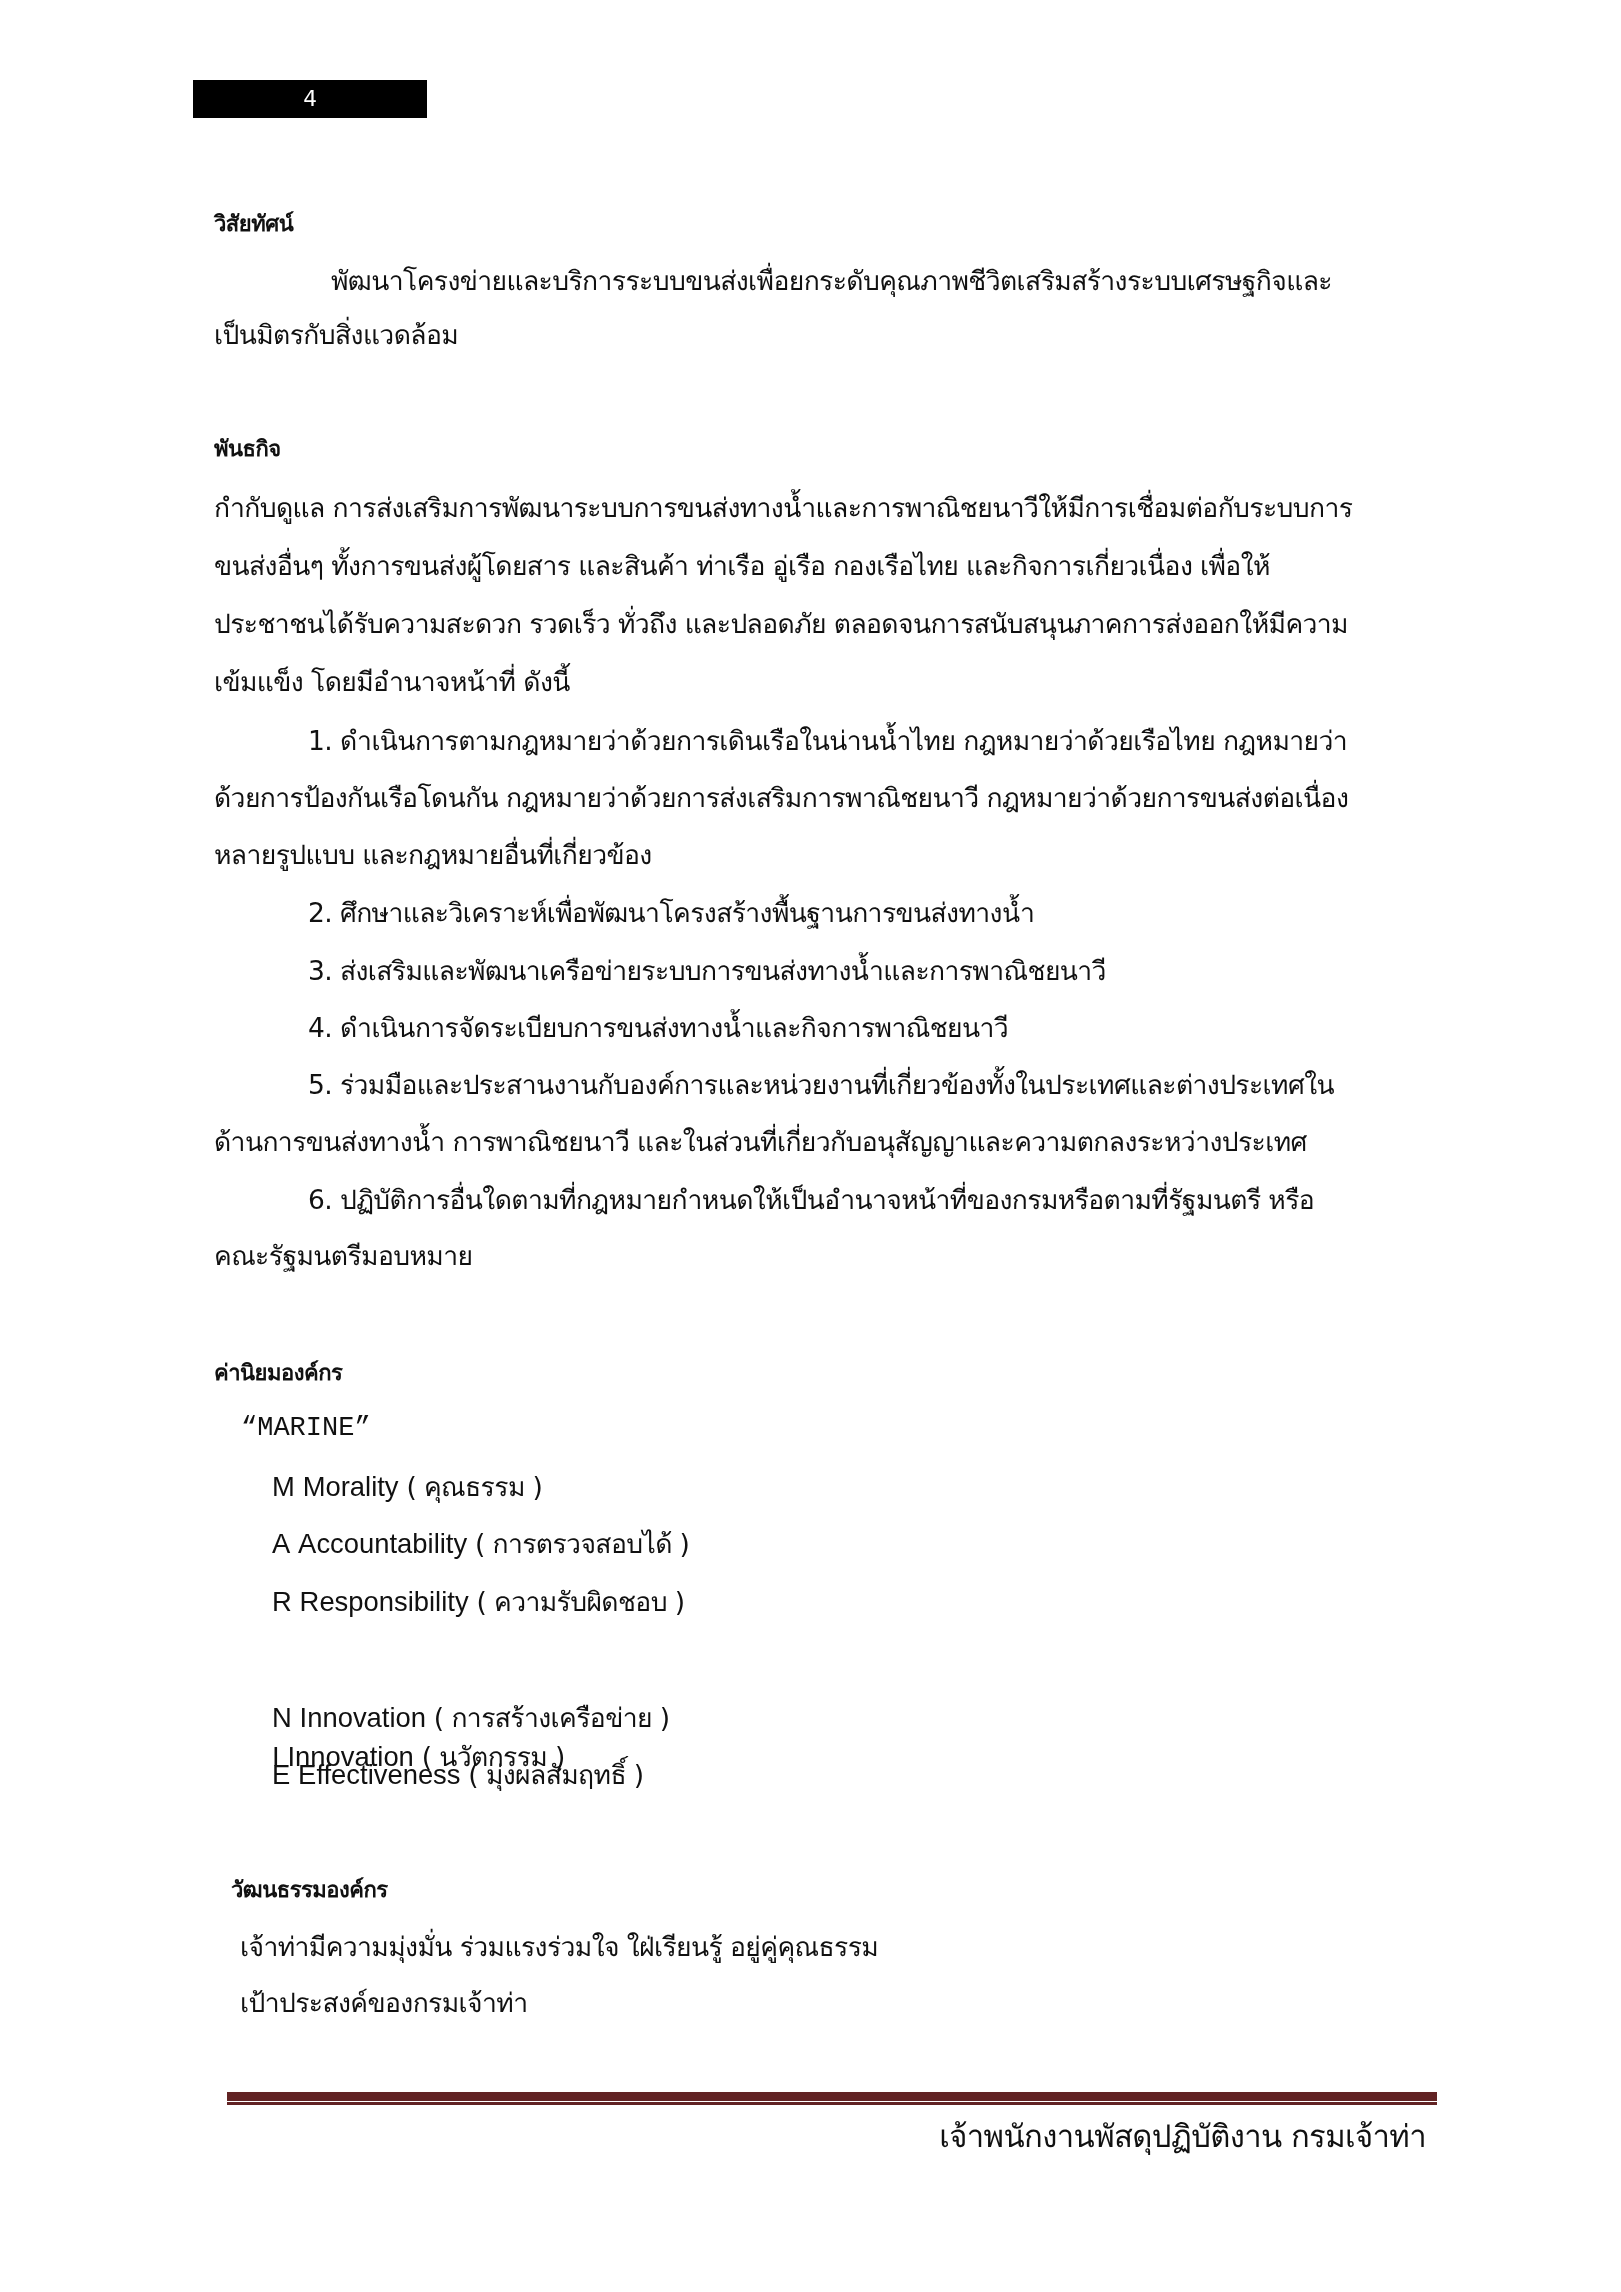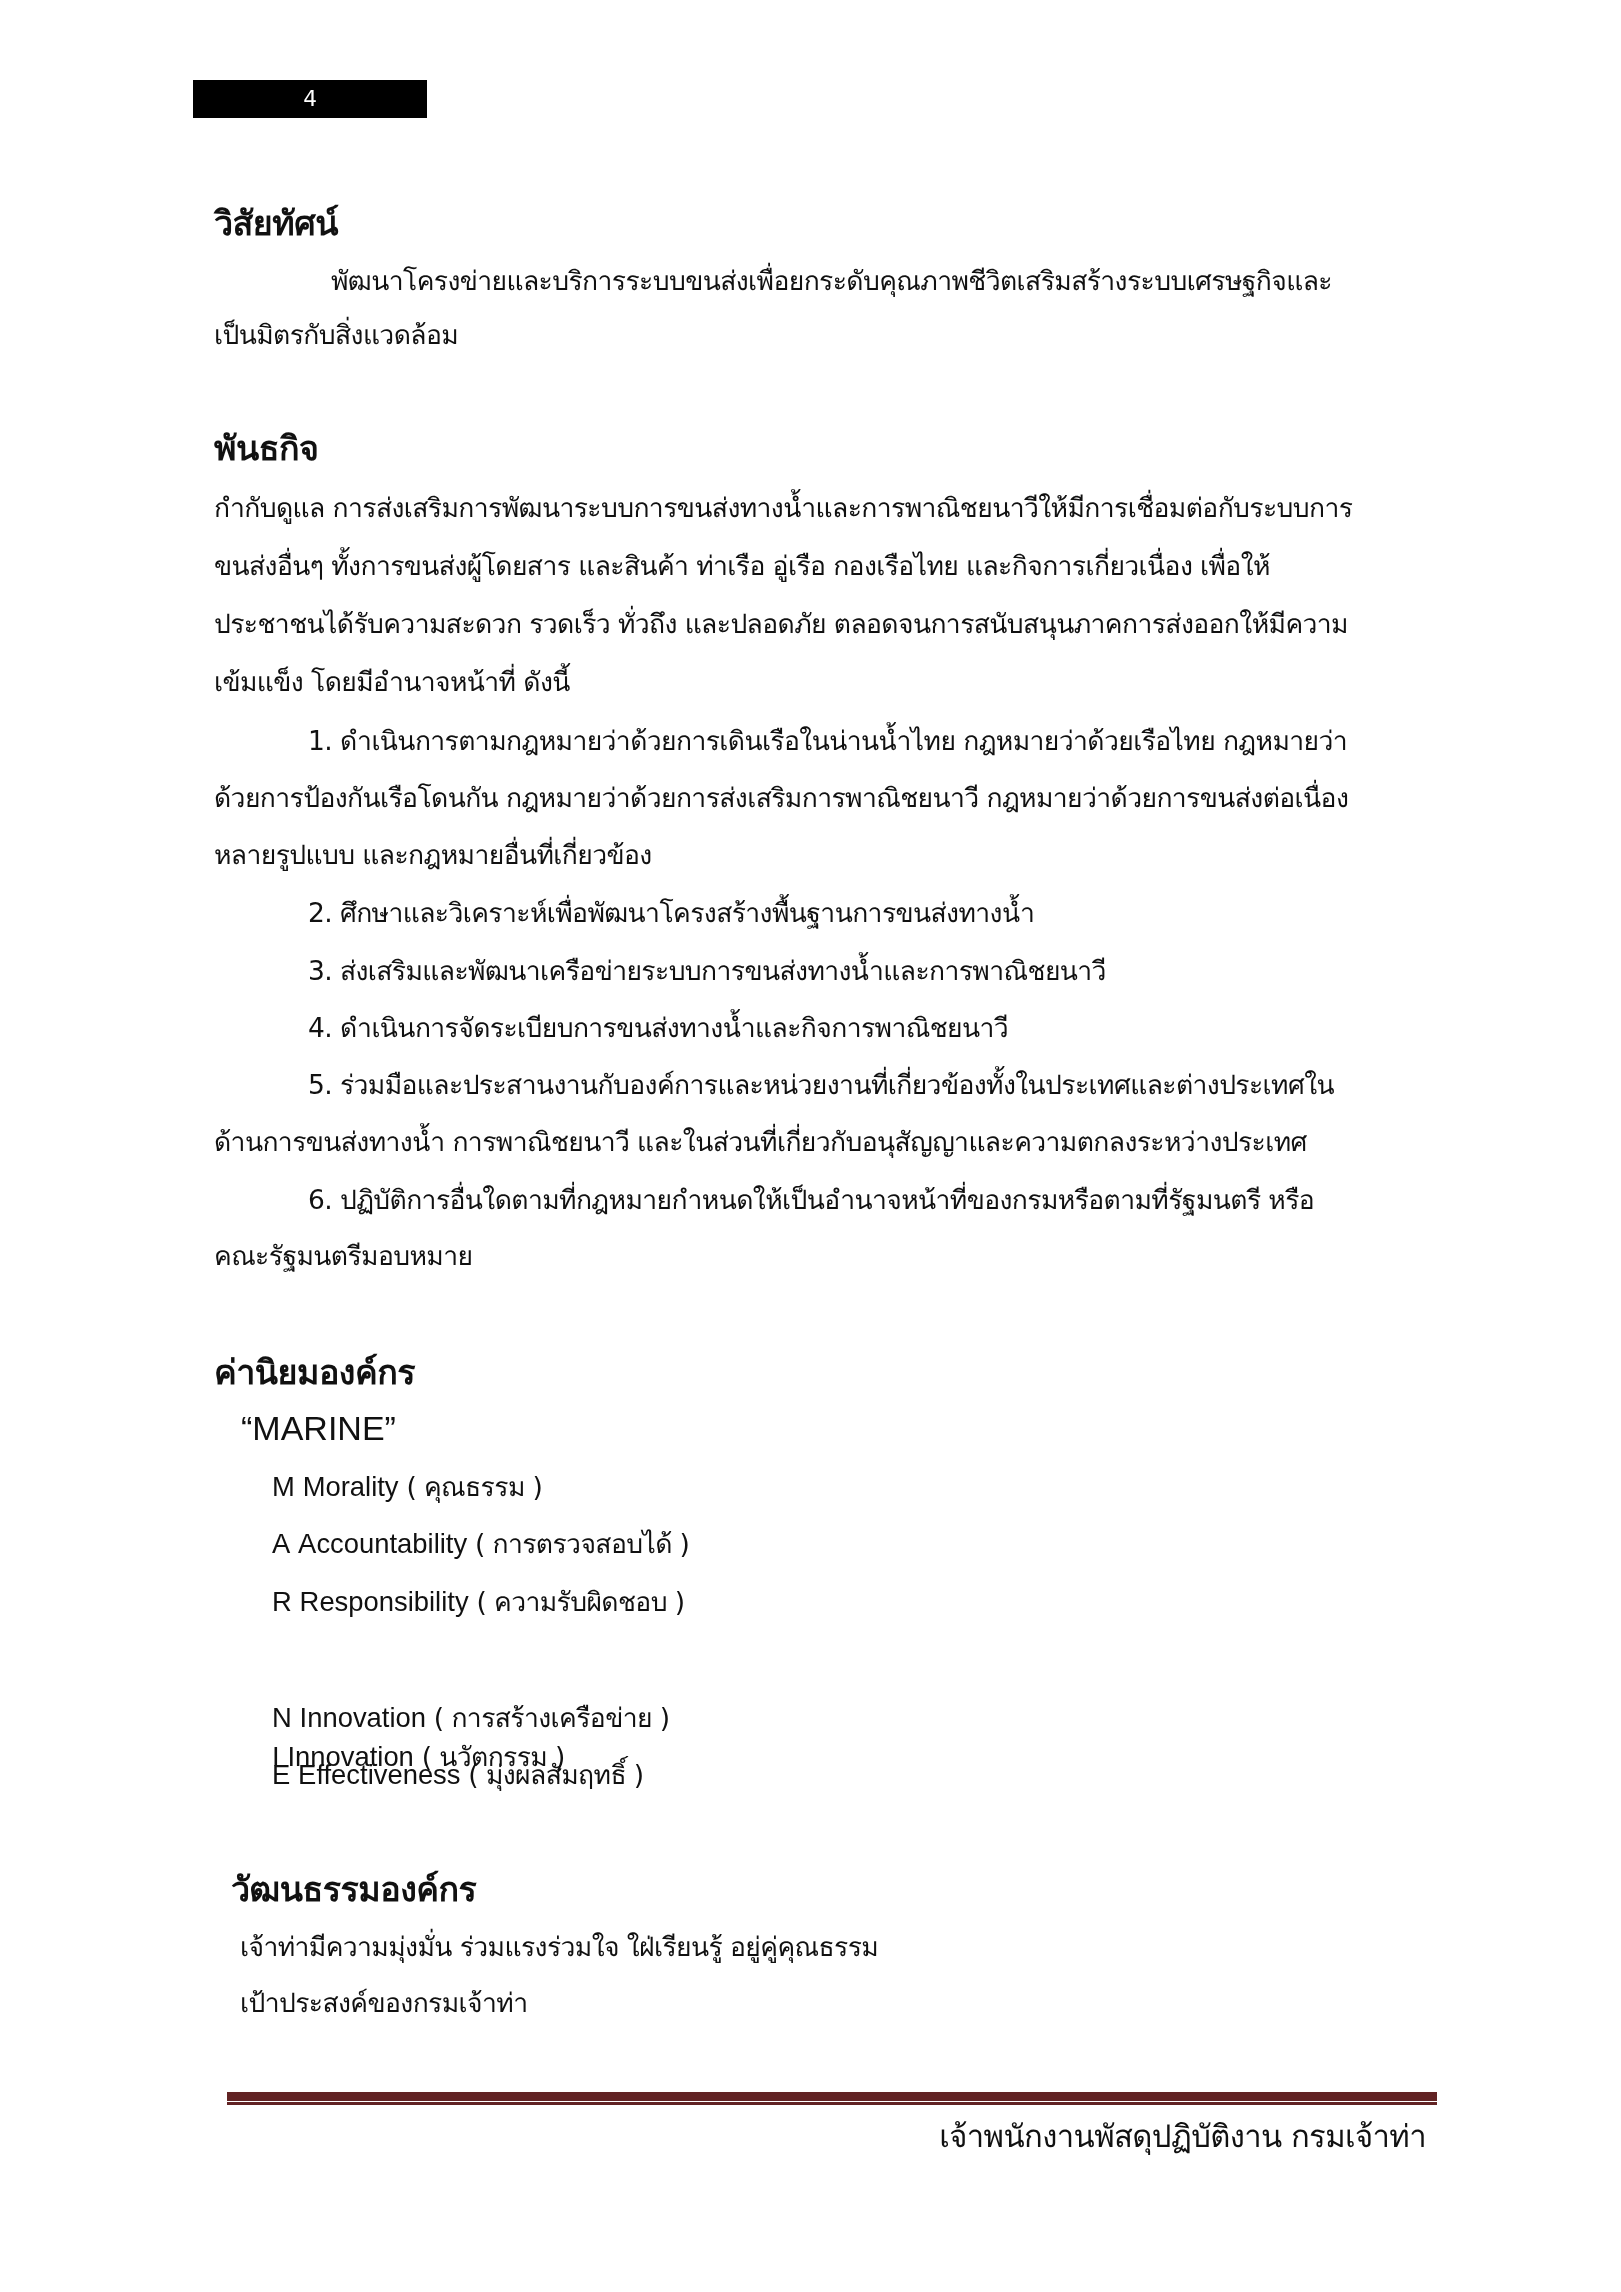--- a/index.html
+++ b/index.html
@@ -33,31 +33,31 @@
       white-space: nowrap;
       font-size: 26.5px;
       line-height: 39px;
       font-family: "DejaVu Sans", sans-serif;
       font-weight: normal;
       letter-spacing: -0.6px;
     }
     .heading {
       font-family: "DejaVu Sans", sans-serif;
       font-weight: bold;
-      font-size: 34px;
+      font-size: 22px;
       letter-spacing: -0.5px;
     }
     .latin {
       font-family: "Liberation Sans", sans-serif;
       font-size: 27.4px;
       letter-spacing: 0;
     }
     .marine-title {
-      font-family: Liberation Sans, sans-serif;
-      font-size: 34px;
+      font-family: Liberation Mono, monospace;
+      font-size: 27px;
       letter-spacing: 0;
     }
     .footer-rule-thick {
       position: absolute;
       left: 227px;
       top: 2092px;
       width: 1210px;
       height: 8.8px;
       background: #622324;
     }

